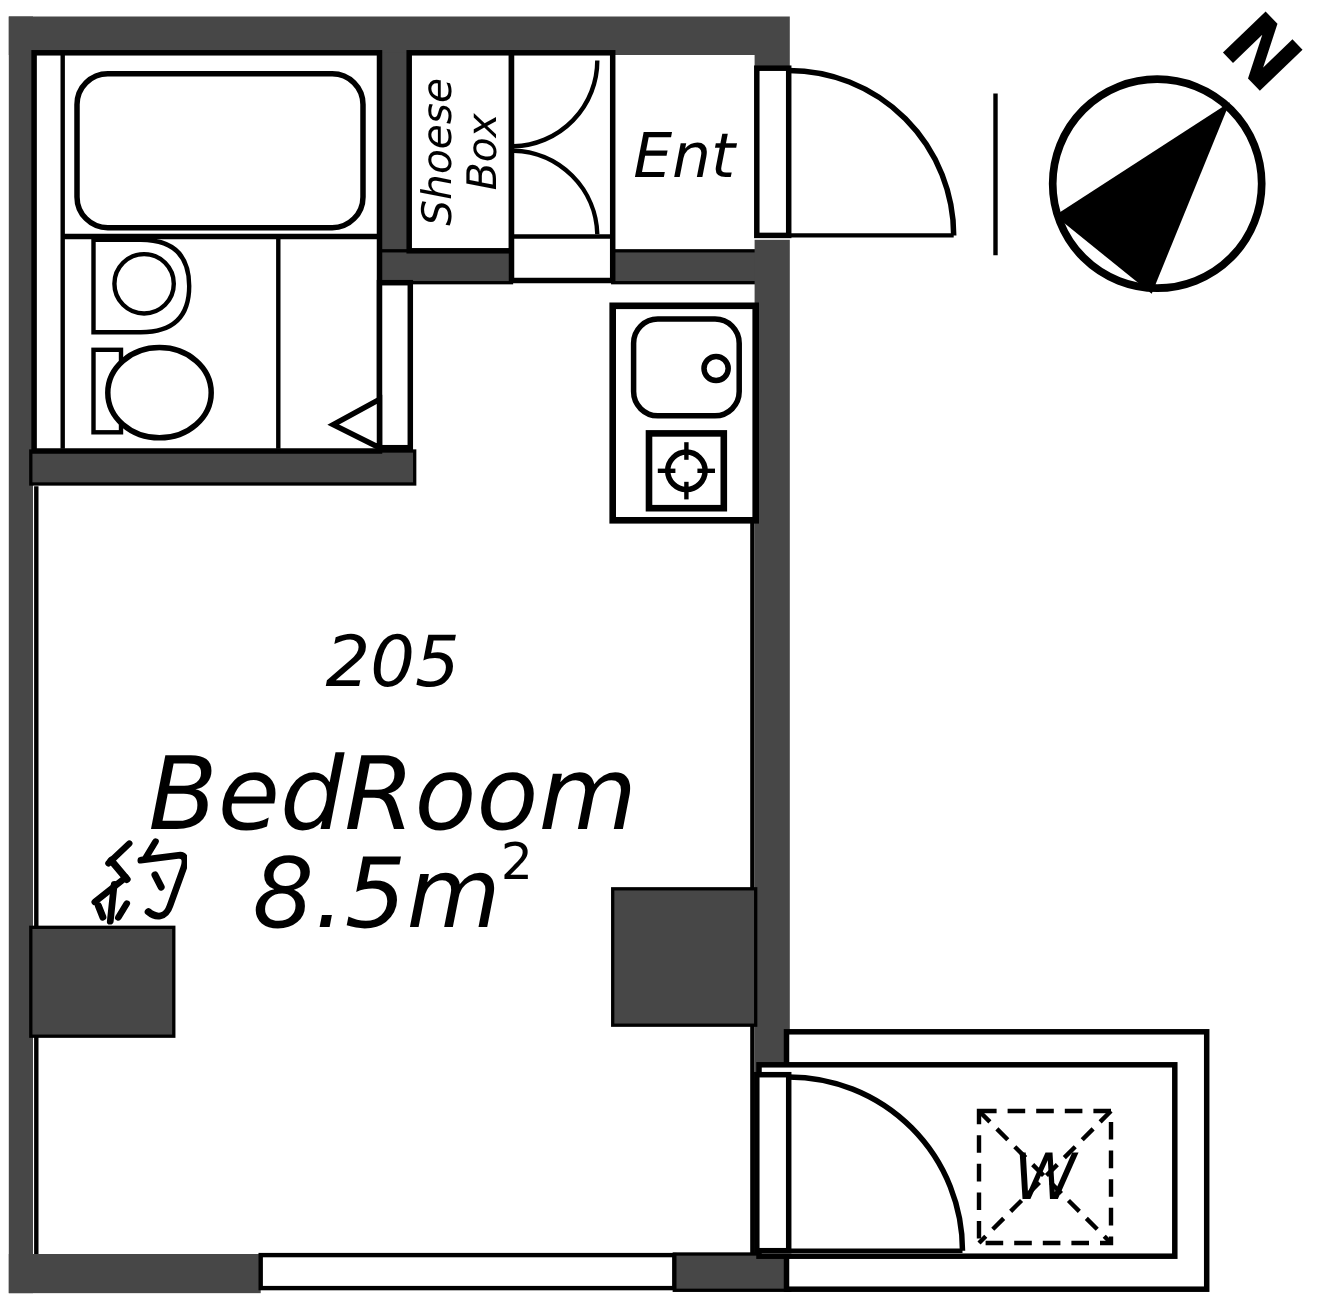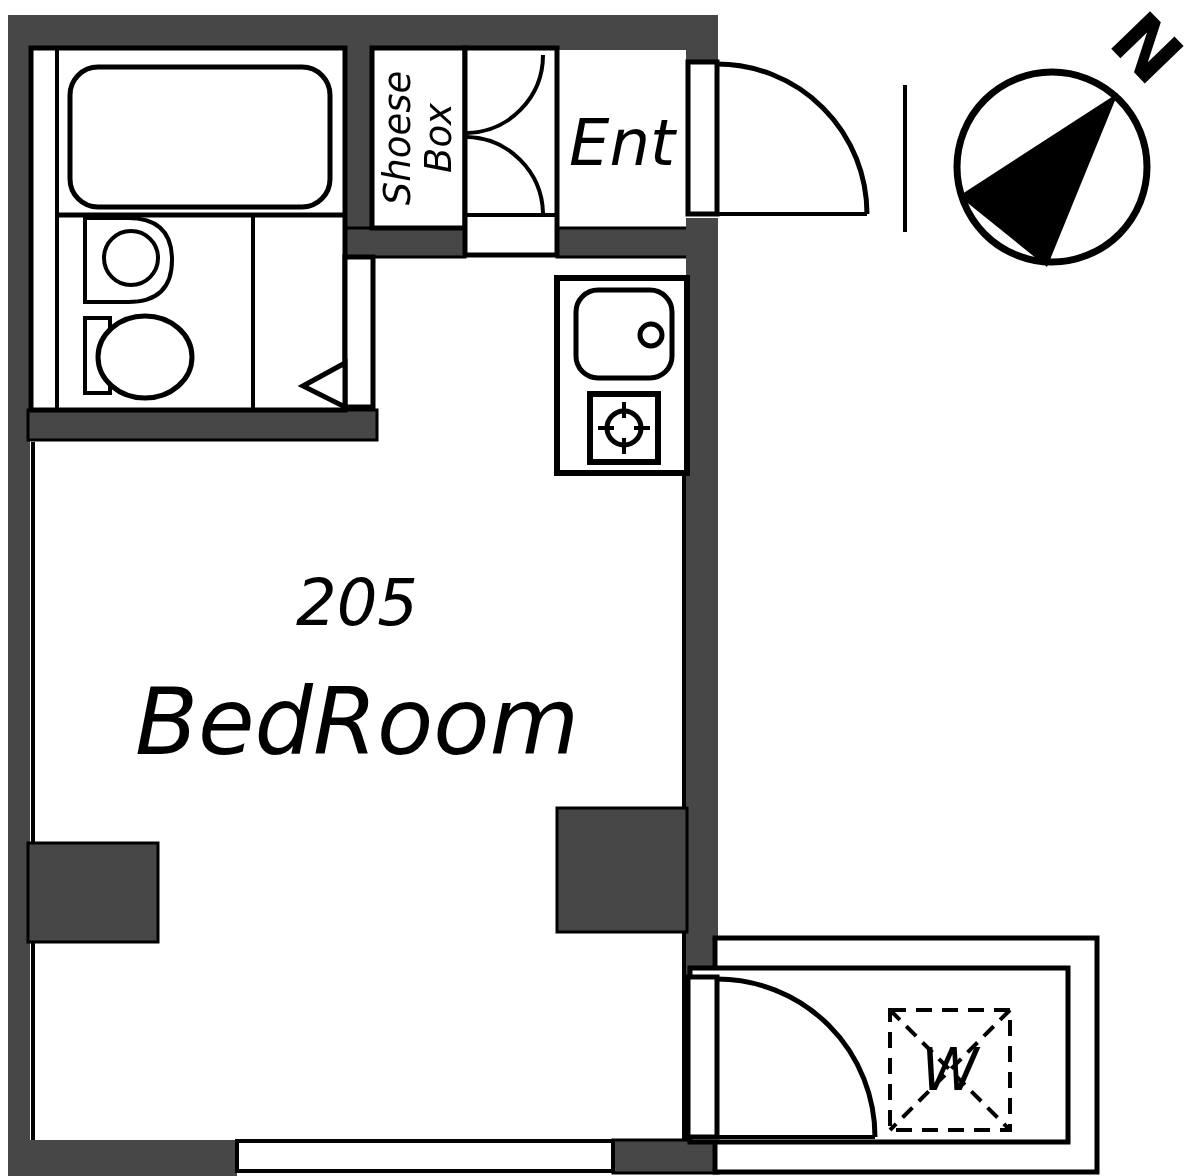--- a/index.html
+++ b/index.html
@@ -10,21 +10,21 @@
     font-family:"DejaVu Sans","Liberation Sans",sans-serif;
     color:#000;
     overflow:hidden;
   }
   #plan svg { position:absolute; left:0; top:0; }
   .lbl { position:absolute; display:flex; align-items:center; justify-content:center;
          font-style:italic; color:#000; }
   .shoebox-label { left:372px; top:48px; width:93px; height:180px; }
   .shoebox-inner { transform:rotate(-90deg); text-align:center; font-size:37px;
                    line-height:41px; font-style:italic; white-space:nowrap; }
-  .ent-label   { left:556px; top:95px;  width:132px; height:95px;  font-size:64px; }
+  .ent-label   { left:556px; top:95px;  width:132px; height:95px;  font-size:56px; }
   .unit-label  { left:157px; top:558px; width:400px; height:90px;  font-size:64px; }
   .room-label  { left:82px;  top:668px; width:550px; height:108px; font-size:92px; }
   .area-label  { left:82px;  top:760px; width:550px; height:105px; font-size:88px; }
   .area-label .kanji { width:88px; height:88px; margin-right:2px; }
   .area-sup    { font-size:46px; transform:translateY(-30px); font-style:normal; }
   .washer-label{ left:890px; top:1010px; width:120px; height:120px; font-size:58px; }
   .north-label { left:1102px; top:0px; width:90px; height:95px; font-size:74px;
                  font-weight:bold; font-style:normal; transform:rotate(46deg); }
 </style>
 </head>
@@ -126,18 +126,35 @@
       <div>Box</div>
     </div>
   </div>
 
   <div class="lbl ent-label">Ent</div>
 
   <div class="lbl unit-label">205</div>
 
   <div class="lbl room-label">BedRoom</div>
 
+  <div class="lbl area-label">
+    <svg class="kanji" viewBox="0 0 100 100">
+      <g transform="translate(5,0) skewX(-6)" fill="none" stroke="#000" stroke-width="7" stroke-linecap="round">
+        <path d="M36,8 L17,28"></path>
+        <path d="M19,25 L38,45"></path>
+        <path d="M36,43 L7,68"></path>
+        <path d="M25,50 L25,88"></path>
+        <path d="M11,72 L17,84"></path>
+        <path d="M40,70 L33,84"></path>
+        <path d="M63,6 L55,22"></path>
+        <path d="M50,25 L88,20 C95,19 97,25 95,33 L85,72 C82,85 72,85 63,78"></path>
+        <path d="M66,40 L74,53"></path>
+      </g>
+    </svg>
+    <span>8.5m</span>
+    <span class="area-sup">2</span>
+  </div>
 
   <div class="lbl washer-label">W</div>
 
   <div class="lbl north-label">N</div>
 
 </div>
 
 </body></html>

